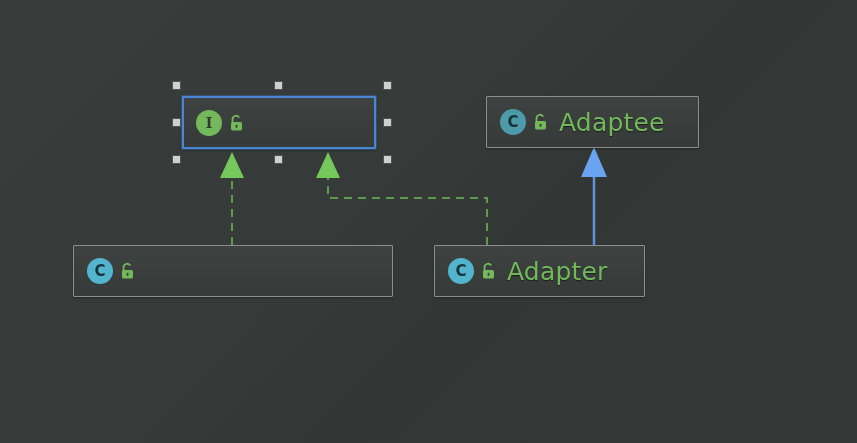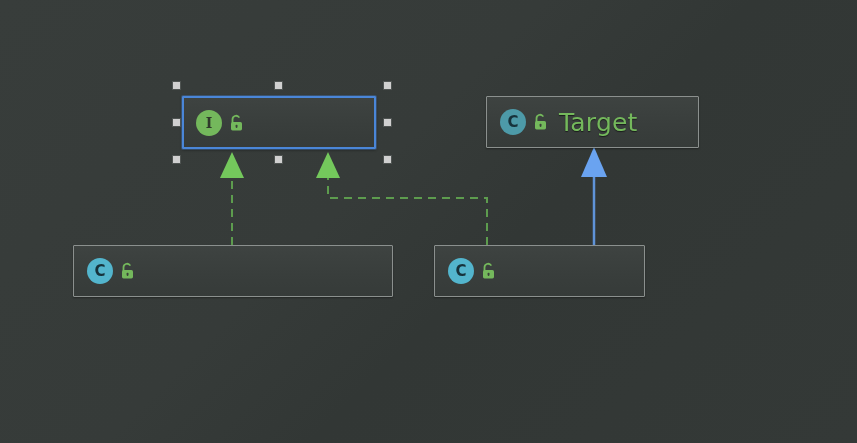--- a/index.html
+++ b/index.html
@@ -126,39 +126,40 @@
     </svg>
   </div>
 
   <div class="node" style="left:486px; top:96px; width:213px; height:52px;">
     <span class="badge cls dim">C</span>
     <svg class="lock-icon" viewBox="0 0 18 20">
       <path d="M4.5 9.2 V6.4 a3.6 3.6 0 0 1 6.3 -2.4" fill="none" stroke="#74b85c" stroke-width="1.8" stroke-linecap="round"></path>
       <rect x="3" y="9" width="11" height="8.4" rx="1.6" fill="#74b85c"></rect>
       <rect x="7.6" y="11.8" width="1.9" height="3.1" rx="0.8" fill="#3a4238"></rect>
     </svg>
-    <span class="node-label">Target</span>
+    <span class="node-label">Adaptee</span>
   </div>
 
   <div class="node" style="left:73px; top:245px; width:320px; height:52px;">
     <span class="badge cls">C</span>
     <svg class="lock-icon" viewBox="0 0 18 20">
       <path d="M4.5 9.2 V6.4 a3.6 3.6 0 0 1 6.3 -2.4" fill="none" stroke="#74b85c" stroke-width="1.8" stroke-linecap="round"></path>
       <rect x="3" y="9" width="11" height="8.4" rx="1.6" fill="#74b85c"></rect>
       <rect x="7.6" y="11.8" width="1.9" height="3.1" rx="0.8" fill="#3a4238"></rect>
     </svg>
   </div>
 
   <div class="node" style="left:434px; top:245px; width:211px; height:52px;">
     <span class="badge cls">C</span>
     <svg class="lock-icon" viewBox="0 0 18 20">
       <path d="M4.5 9.2 V6.4 a3.6 3.6 0 0 1 6.3 -2.4" fill="none" stroke="#74b85c" stroke-width="1.8" stroke-linecap="round"></path>
       <rect x="3" y="9" width="11" height="8.4" rx="1.6" fill="#74b85c"></rect>
       <rect x="7.6" y="11.8" width="1.9" height="3.1" rx="0.8" fill="#3a4238"></rect>
     </svg>
+    <span class="node-label">Adapter</span>
   </div>
 
   <div class="handle" style="left:172px; top:81px;"></div>
   <div class="handle" style="left:274px; top:81px;"></div>
   <div class="handle" style="left:383px; top:81px;"></div>
   <div class="handle" style="left:172px; top:118px;"></div>
   <div class="handle" style="left:383px; top:118px;"></div>
   <div class="handle" style="left:172px; top:155px;"></div>
   <div class="handle" style="left:274px; top:155px;"></div>
   <div class="handle" style="left:383px; top:155px;"></div>

